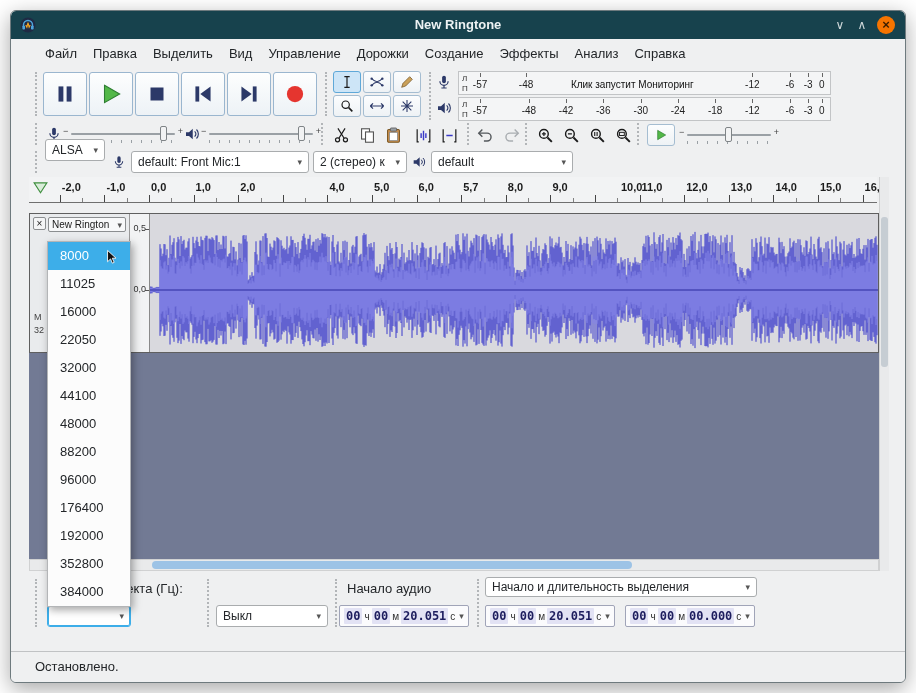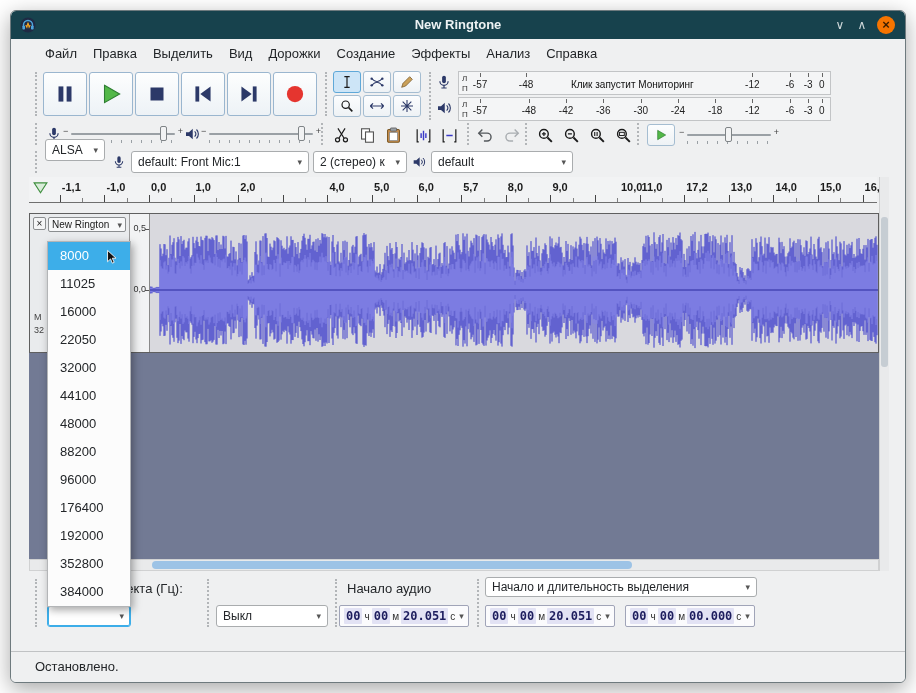--- a/index.html
+++ b/index.html
@@ -113,20 +113,21 @@
     <span class="tbb" style="right:56px">∨</span>
     <span class="tbb" style="right:34px">∧</span>
     <span class="tbb close" style="right:10px">×</span>
   </div>
 
   <div class="menubar" id="menubar">
         <div class="menu-item">Файл</div>
         <div class="menu-item">Правка</div>
         <div class="menu-item">Выделить</div>
         <div class="menu-item">Вид</div>
+        <div class="menu-item">Управление</div>
         <div class="menu-item">Дорожки</div>
         <div class="menu-item">Создание</div>
         <div class="menu-item">Эффекты</div>
         <div class="menu-item">Анализ</div>
         <div class="menu-item">Справка</div>
       </div>
 
   <div class="grip" style="left:24px;top:61px;height:44px"></div>
   <div class="grip" style="left:314px;top:61px;height:44px"></div>
   <div class="grip" style="left:418px;top:61px;height:48px"></div>
@@ -454,21 +455,21 @@
           <polygon points="4,9.5 8,9.5 13,5 13,19 8,14.5 4,14.5" fill="#2c3968"></polygon>
           <path d="M15.5 8.5a5 5 0 0 1 0 7M18 6a8.5 8.5 0 0 1 0 12" fill="none" stroke="#2c3968" stroke-width="1.5"></path>
         </svg>
       </span>
   <div class="combo" style="left:420px;top:140px;width:142px">
     <span class="cv">default</span>
     <span class="caret">▾</span>
   </div>
 
   <div class="ruler" id="ruler-scale">
-        <span class="rlab" style="left: 32.8px;">-1,1</span>
+        <span class="rlab" style="left: 32.8px;">-2,0</span>
         <i class="rtick" style="left: 30.8px;"></i>
         <i class="rtick minor" style="left: 53.1px;"></i>
         <span class="rlab" style="left: 77.4px;">-1,0</span>
         <i class="rtick" style="left: 75.4px;"></i>
         <i class="rtick minor" style="left: 97.7px;"></i>
         <span class="rlab" style="left: 122px;">0,0</span>
         <i class="rtick" style="left: 120px;"></i>
         <i class="rtick minor" style="left: 142.3px;"></i>
         <span class="rlab" style="left: 166.6px;">1,0</span>
         <i class="rtick" style="left: 164.6px;"></i>
@@ -496,21 +497,21 @@
         <i class="rtick minor" style="left: 499.1px;"></i>
         <span class="rlab" style="left: 523.4px;">9,0</span>
         <i class="rtick" style="left: 521.4px;"></i>
         <i class="rtick minor" style="left: 543.7px;"></i>
         <span class="rlab" style="left: 592px;">10,0</span>
         <i class="rtick" style="left: 566px;"></i>
         <i class="rtick minor" style="left: 588.3px;"></i>
         <span class="rlab" style="left: 612.6px;">11,0</span>
         <i class="rtick" style="left: 610.6px;"></i>
         <i class="rtick minor" style="left: 632.9px;"></i>
-        <span class="rlab" style="left: 657.2px;">17,2</span>
+        <span class="rlab" style="left: 657.2px;">12,0</span>
         <i class="rtick" style="left: 655.2px;"></i>
         <i class="rtick minor" style="left: 677.5px;"></i>
         <span class="rlab" style="left: 701.8px;">13,0</span>
         <i class="rtick" style="left: 699.8px;"></i>
         <i class="rtick minor" style="left: 722.1px;"></i>
         <span class="rlab" style="left: 746.4px;">14,0</span>
         <i class="rtick" style="left: 744.4px;"></i>
         <i class="rtick minor" style="left: 766.7px;"></i>
         <span class="rlab" style="left: 791px;">15,0</span>
         <i class="rtick" style="left: 789px;"></i>

